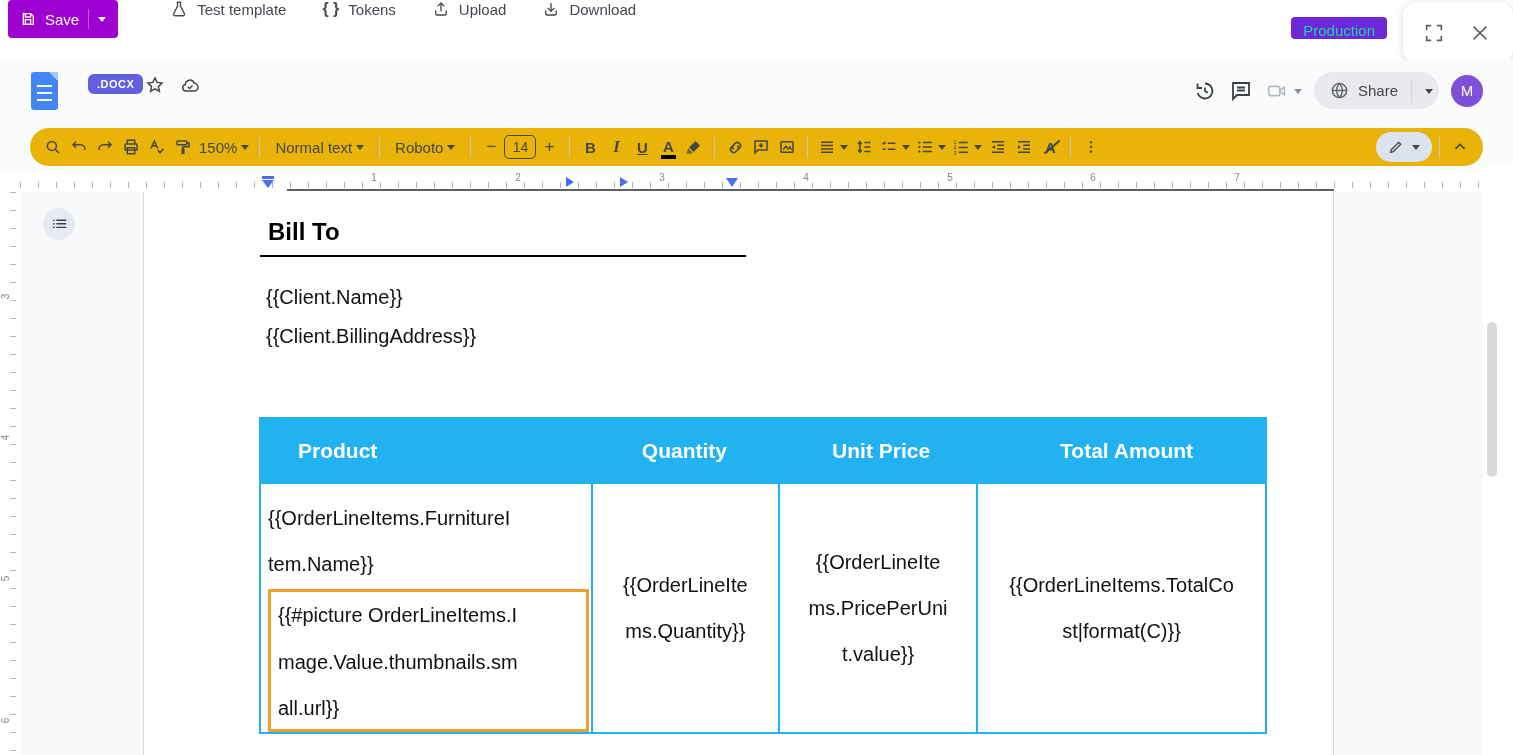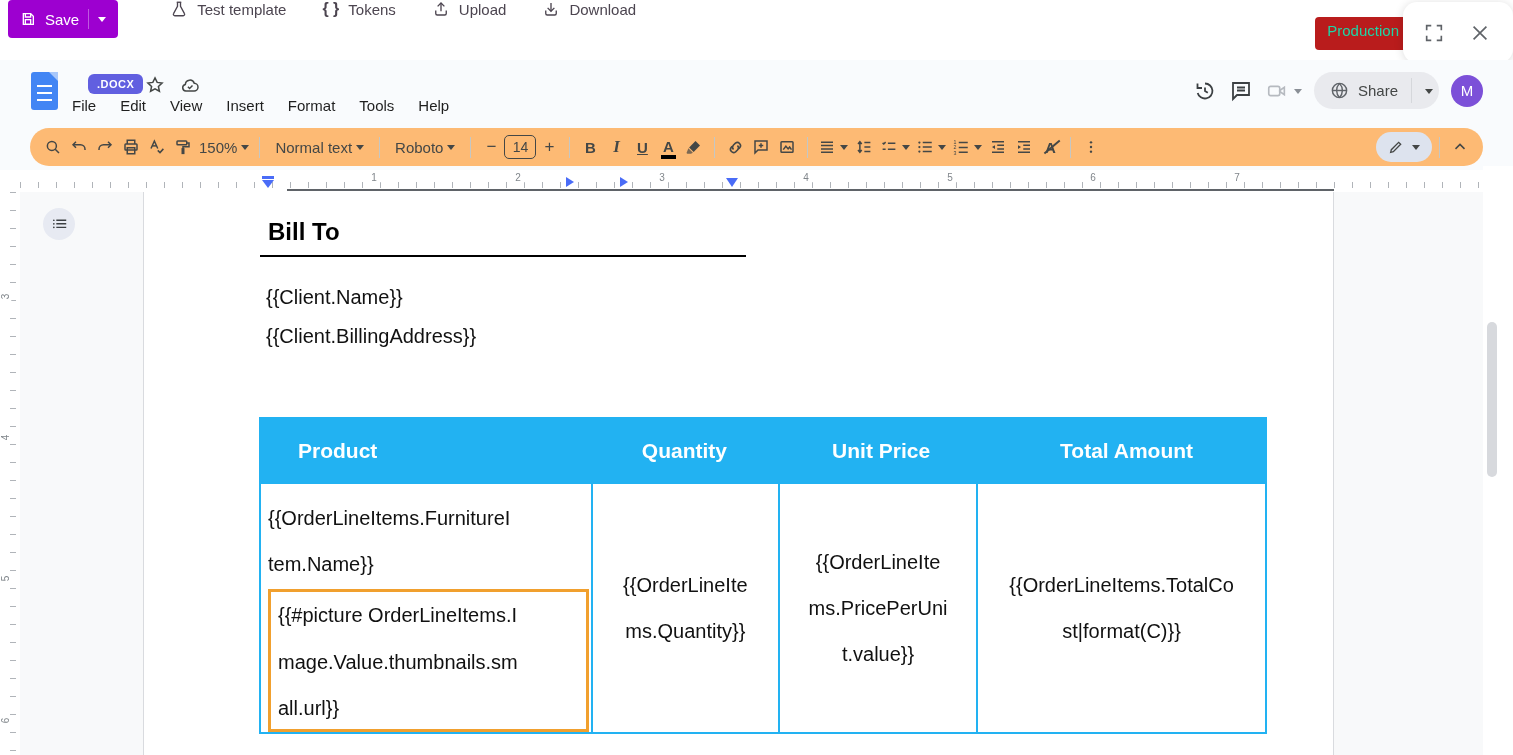--- a/index.html
+++ b/index.html
@@ -12,22 +12,22 @@
   
   .topbar{position:absolute;left:0;top:0;width:1513px;height:60px;background:#fff;
           border-bottom:2px solid #b91c1c;display:flex;align-items:flex-start;}
   .save-btn{display:flex;align-items:center;gap:9px;margin-left:8px;height:38px;
             padding:0 12px;background:var(--save-button,#9D00D0);color:#fff;border:none;
             border-radius:4px;font-size:15px;cursor:pointer;}
   .save-divider{width:1px;height:20px;background:rgba(255,255,255,.35);}
   .top-actions{display:flex;align-items:center;gap:36px;margin-left:52px;}
   .top-action{display:flex;align-items:center;gap:9px;background:none;border:none;
               color:#4c4550;font-size:15px;cursor:pointer;padding:0;}
-  .prod-badge{position:absolute;right:102px;top:17px;height:33px;line-height:27px;
-              padding:0 12px;background:#b91c1c;border-radius:4px;
+  .prod-badge{position:absolute;right:126px;top:17px;height:22px;line-height:27px;
+              padding:0 12px;background:#6d28d9;border-radius:4px;
               color:var(--production-text,#1FD5A6);font-size:15px;}
   .win-panel{position:absolute;right:0;top:2px;width:110px;height:61px;background:#fff;
              border-radius:14px;box-shadow:0 1px 10px rgba(0,0,0,.14);
              display:flex;align-items:center;gap:24px;padding-left:20px;box-sizing:border-box;}
   .win-btn{background:none;border:none;padding:0;color:#5f6368;cursor:pointer;}
 
   
   .docs-bg{position:absolute;left:0;top:60px;width:1513px;height:695px;background:#f9fbfd;}
   .docs-file-icon{position:absolute;left:31px;top:72px;width:27px;height:38px;
                   background:#4285F4;border-radius:3px;}
@@ -43,21 +43,21 @@
   .menubar span{cursor:pointer;}
   .docs-right{position:absolute;right:30px;top:72px;display:flex;align-items:center;gap:12px;}
   .share-pill{display:flex;align-items:center;height:37px;background:#e9eaee;border-radius:19px;
               border:none;padding:0 6px 0 16px;color:#444746;font-size:15px;gap:9px;cursor:pointer;}
   .share-pill .pill-div{width:1px;height:25px;background:#d5d7db;margin:0 4px;}
   .avatar{width:32px;height:32px;border-radius:50%;background:var(--avatar-bg,#7C50D8);
           color:#fff;font-size:15px;display:flex;align-items:center;justify-content:center;cursor:pointer;}
 
   
   .fmt-toolbar{position:absolute;left:30px;top:128px;width:1453px;height:38px;
-               background:#fdba74;border-radius:19px;display:flex;align-items:center;
+               background:#eab308;border-radius:19px;display:flex;align-items:center;
                padding:0 10px;box-sizing:border-box;color:#444746;}
   .tb-btn{display:flex;align-items:center;justify-content:center;min-width:26px;height:28px;
           background:none;border:none;border-radius:4px;color:#444746;cursor:pointer;gap:4px;
           font-size:15px;padding:0 3px;}
   .tb-glyph{font-size:15px;font-weight:bold;}
   .tb-italic{font-family:"Liberation Serif",serif;font-style:italic;font-size:17px;font-weight:600;}
   .tb-under{text-decoration:underline;font-weight:600;font-size:15px;}
   .tb-colorA{position:relative;font-weight:600;font-size:15px;line-height:14px;}
   .tb-colorA i{position:absolute;left:-2px;right:-2px;bottom:-5px;height:4px;background:#000;}
   .tb-sep{width:1px;height:21px;background:#c4c7c5;margin:0 7px;}
@@ -213,29 +213,20 @@
   </button>
   <button class="hdr-ic" style="left:179px;top:76px;position:absolute;">
     <span>
       <svg width="22" height="20" viewBox="0 0 24 24" fill="none" stroke="currentColor" stroke-width="1.8">
           <path d="M7 18a4 4 0 0 1-.6-7.9A5.5 5.5 0 0 1 17.1 8.7 4.3 4.3 0 0 1 16.8 18H7z"></path>
           <path d="M9.5 13l2 2 3.5-3.5"></path>
         </svg>
     </span>
   </button>
 
-  <div class="menubar">
-    <span>File</span>
-    <span>Edit</span>
-    <span>View</span>
-    <span>Insert</span>
-    <span>Format</span>
-    <span>Tools</span>
-    <span>Help</span>
-  </div>
 
   <div class="docs-right">
     <button class="hdr-ic" style="position:static;color:#3c4043;">
       <span>
         <svg width="24" height="24" viewBox="0 0 24 24" fill="none" stroke="currentColor" stroke-width="1.8">
             <path d="M12 4.5a7.5 7.5 0 1 1-7.3 9.4"></path>
             <path d="M4.5 4.5V9H9"></path>
             <path d="M12 8.5V12l2.8 1.8"></path>
           </svg>
       </span>

